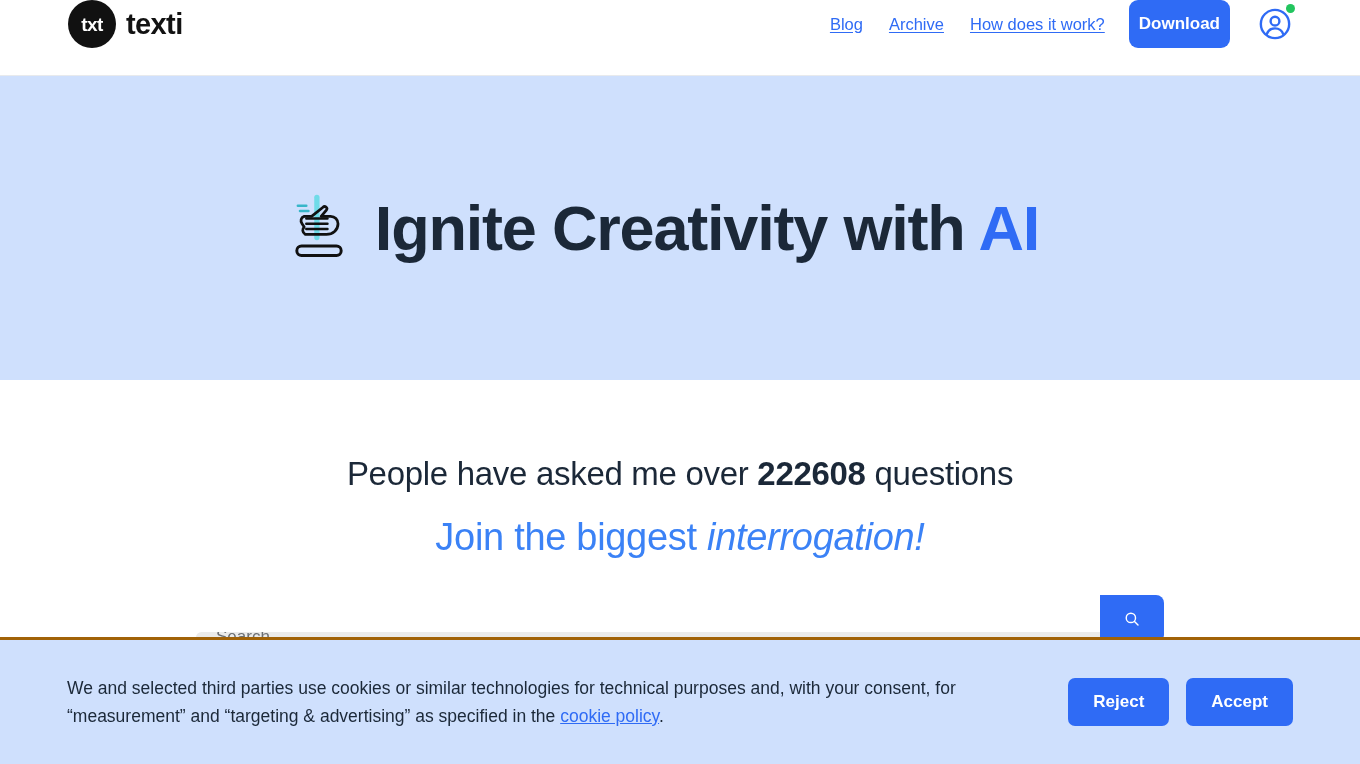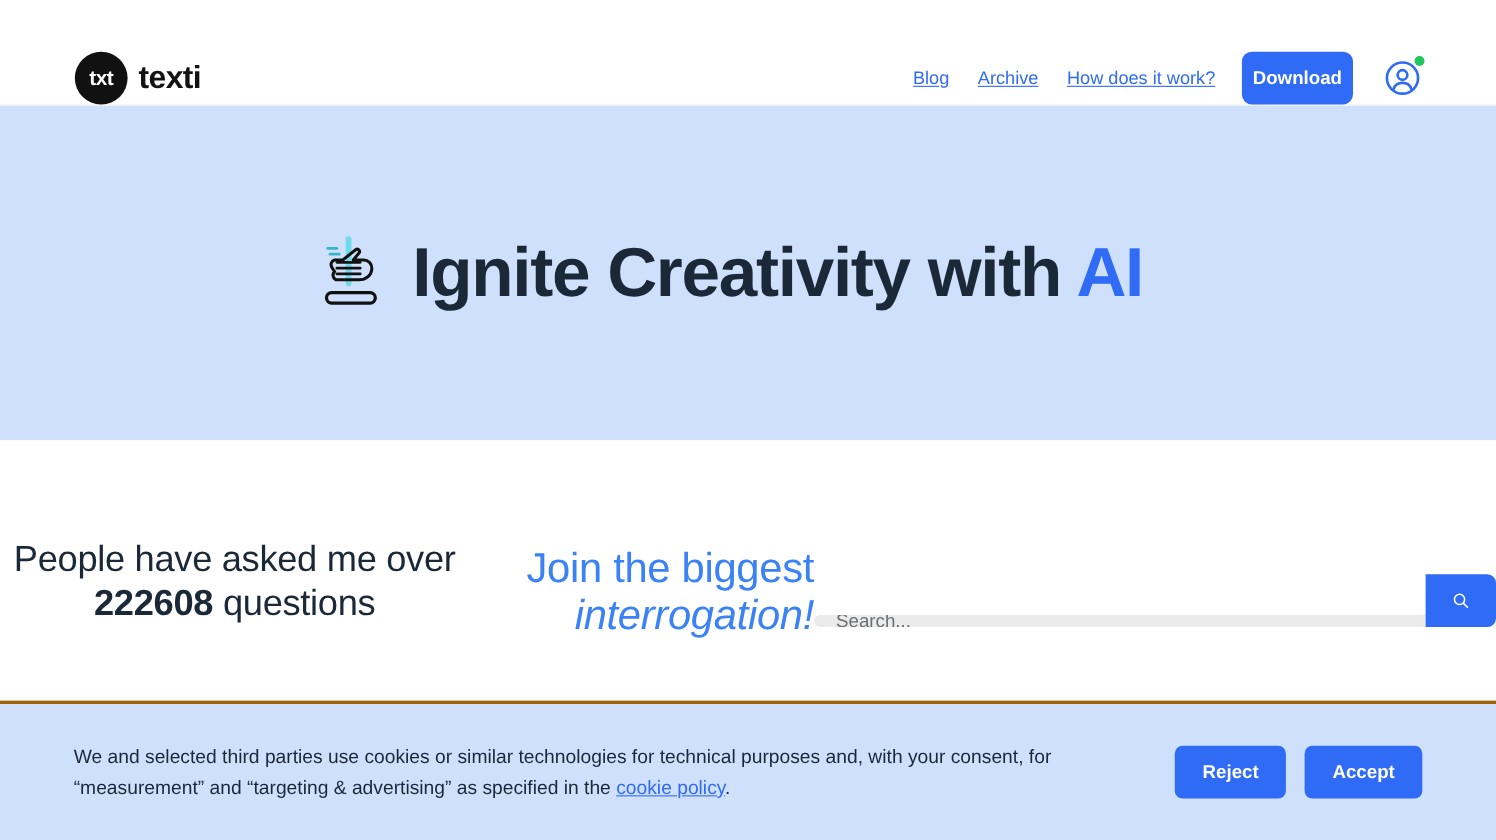--- a/index.html
+++ b/index.html
@@ -12,26 +12,26 @@
 
   body {
     font-family: "Liberation Sans", sans-serif;
     background: #ffffff;
     color: #1b2838;
     position: relative;
   }
 
   
   .header {
-    height: 96px;
+    height: 76px;
     width: 100%;
     background: #ffffff;
     border-bottom: 1px solid #e8eaed;
     display: flex;
-    align-items: flex-end;
+    align-items: flex-start;
     padding: 0 68px 0 68px;
     position: relative;
   }
 
   .brand {
     display: flex;
     align-items: center;
     gap: 10px;
     text-decoration: none;
   }
@@ -152,21 +152,21 @@
     white-space: nowrap;
   }
 
   .hero-title .accent { color: #2f6bf5; }
 
   
   .main {
     background: #ffffff;
     padding-top: 74px;
     display: flex;
-    flex-direction: row;
+    flex-direction: column;
     align-items: center;
   }
 
   .stat-line {
     font-size: 33px;
     color: #1b2838;
     letter-spacing: -0.3px;
     line-height: 1.2;
     text-align: center;
   }

